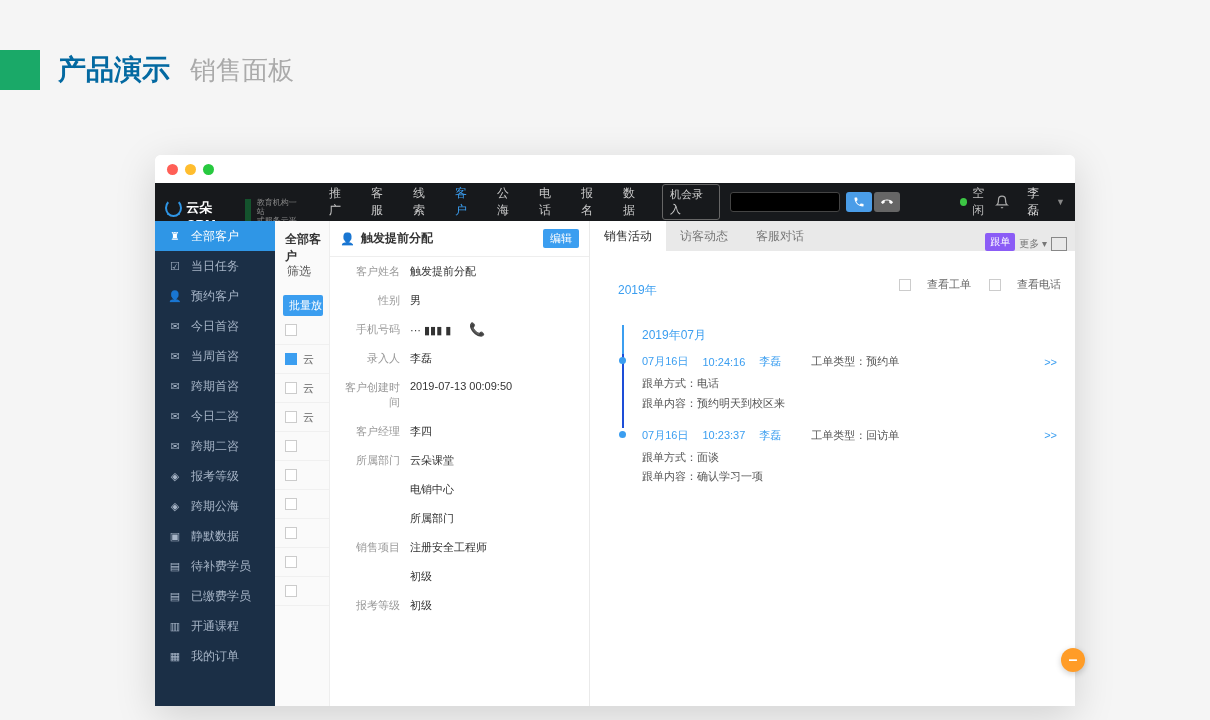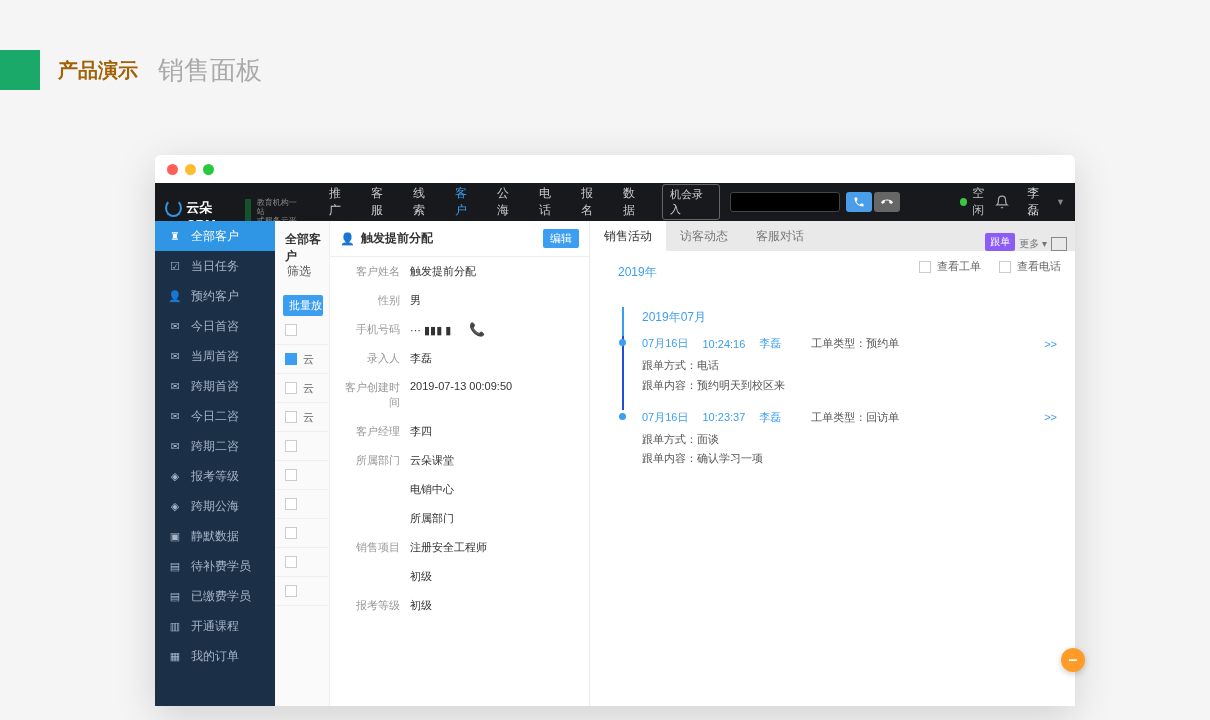--- a/index.html
+++ b/index.html
@@ -17,23 +17,23 @@
       align-items: center;
       padding: 50px 0 30px 0;
     }
     .title-block {
       width: 40px;
       height: 40px;
       background: #1aa968;
       margin-right: 18px;
     }
     .page-title {
-      font-size: 20px;
+      font-size: 28px;
       font-weight: 700;
-      color: #a16207;
+      color: #0369a1;
       margin-right: 20px;
     }
     .page-subtitle {
       font-size: 26px;
       color: #aaa;
       font-weight: 400;
     }
 
     
     .app-window {
@@ -307,21 +307,21 @@
     }
 
     .act-filters {
       display: flex;
       justify-content: flex-end;
       padding: 8px 14px;
       gap: 18px;
       font-size: 11px;
       color: #666;
     }
-    .act-filter { display: flex; align-items: center; gap: 6px; }
+    .act-filter { display: flex; align-items: center; gap: 16px; margin-top: 18px; }
     .act-chk {
       width: 12px; height: 12px;
       border: 1px solid #ccc;
     }
     .year-label {
       color: #3b9ef0;
       font-size: 12px;
       padding: 0 0 8px 28px;
       position: relative;
       top: -18px;

